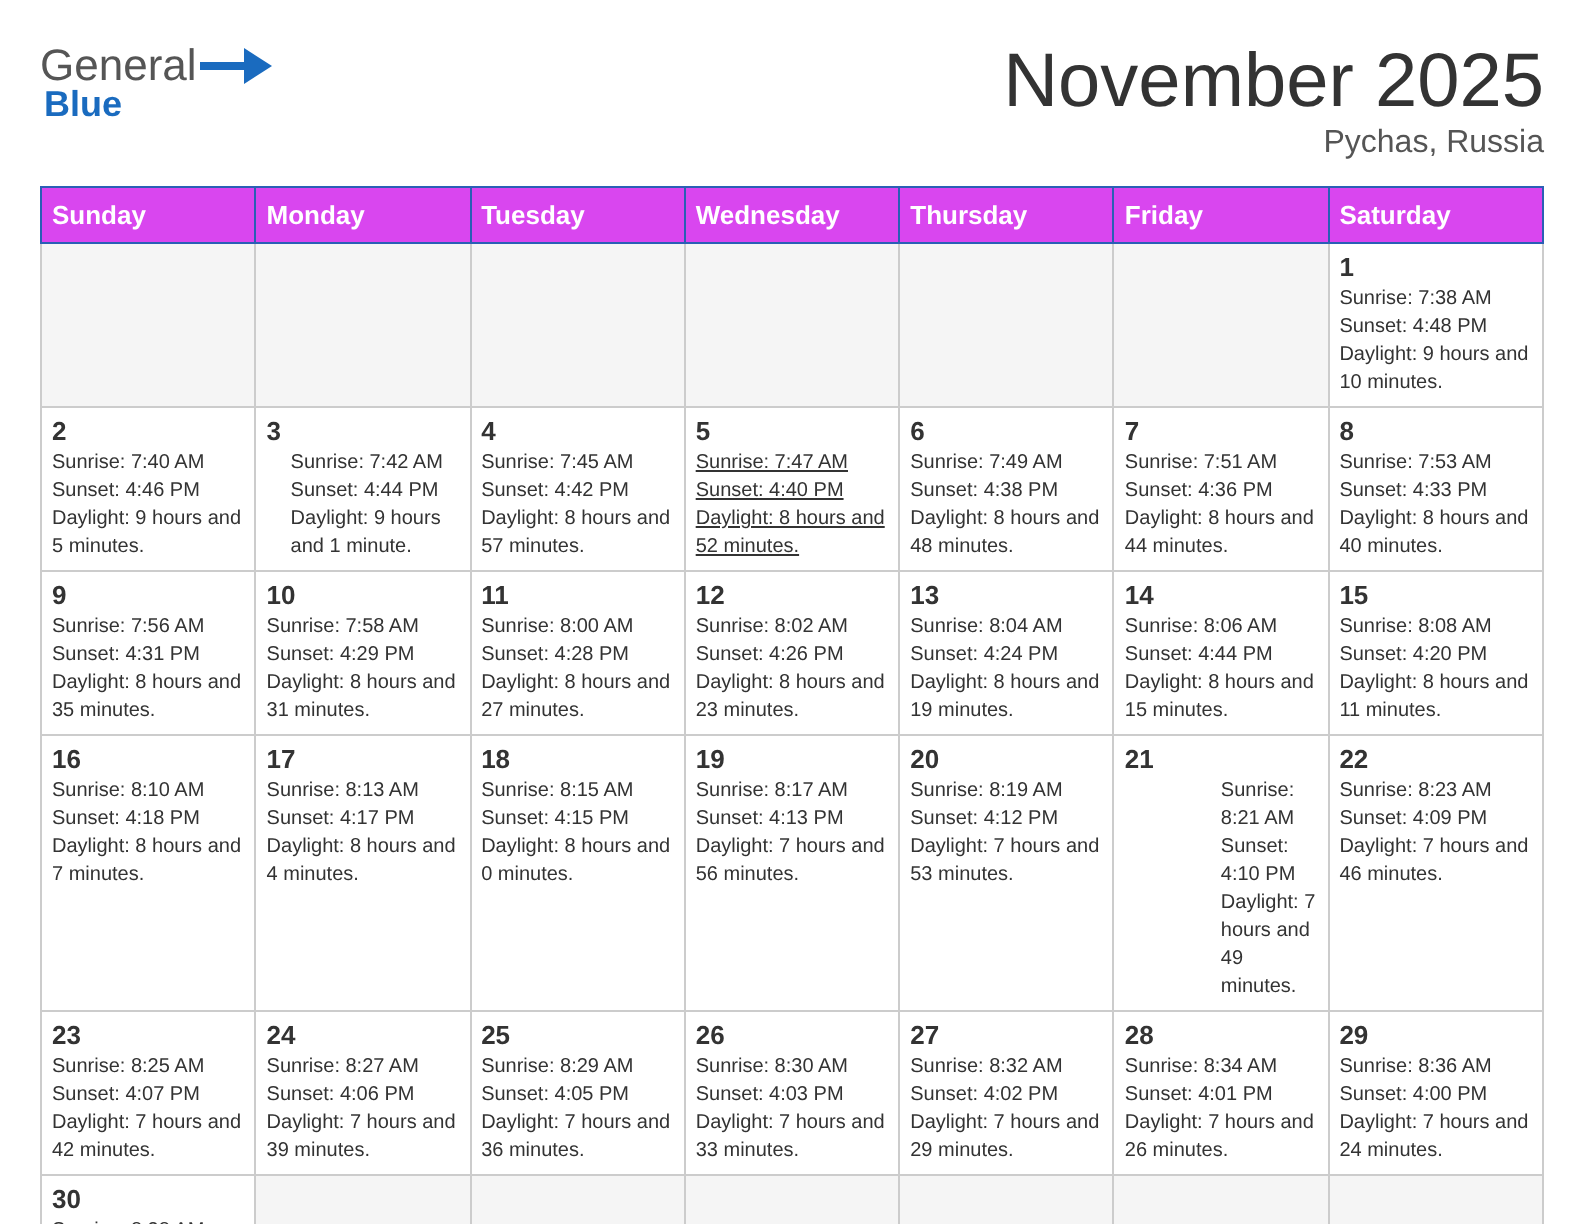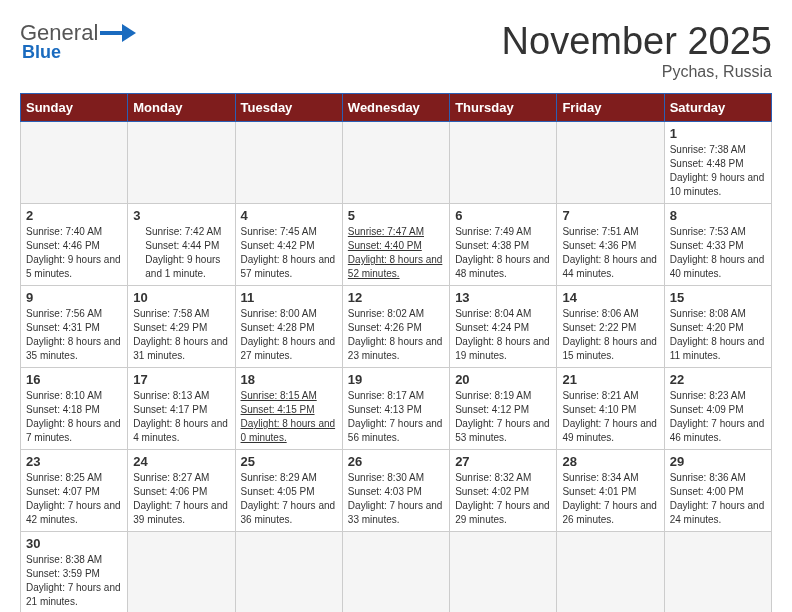--- a/index.html
+++ b/index.html
@@ -9,21 +9,21 @@
       width: 792px;
       min-height: 612px;
       padding: 20px;
     }
     .calendar {
       width: 100%;
       border-collapse: collapse;
       border: 1px solid #ccc;
     }
     .calendar th {
-      background: #7f1d1d;
+      background: #d946ef;
       color: #fff;
       font-size: 13px;
       font-weight: bold;
       padding: 6px 5px;
       text-align: left;
       border: 1px solid #2a5fb5;
     }
     .calendar td {
       vertical-align: top;
       border: 1px solid #ccc;
@@ -167,21 +167,21 @@
         </td>
         <td>
           <span class="day-number">13</span>
           <div class="day-info" style="white-space: pre-line;">Sunrise: 8:04 AM
 Sunset: 4:24 PM
 Daylight: 8 hours and 19 minutes.</div>
         </td>
         <td>
           <span class="day-number">14</span>
           <div class="day-info" style="white-space: pre-line;">Sunrise: 8:06 AM
-Sunset: 2:22 PM
+Sunset: 4:44 PM
 Daylight: 8 hours and 15 minutes.</div>
         </td>
         <td>
           <span class="day-number">15</span>
           <div class="day-info" style="white-space: pre-line;">Sunrise: 8:08 AM
 Sunset: 4:20 PM
 Daylight: 8 hours and 11 minutes.</div>
         </td>
       </tr>
       <tr>
@@ -192,39 +192,39 @@
 Daylight: 8 hours and 7 minutes.</div>
         </td>
         <td>
           <span class="day-number">17</span>
           <div class="day-info" style="white-space: pre-line;">Sunrise: 8:13 AM
 Sunset: 4:17 PM
 Daylight: 8 hours and 4 minutes.</div>
         </td>
         <td>
           <span class="day-number">18</span>
-          <div class="day-info" style="white-space: pre-line; text-decoration: underline;">Sunrise: 8:15 AM
+          <div class="day-info" style="white-space: pre-line;">Sunrise: 8:15 AM
 Sunset: 4:15 PM
 Daylight: 8 hours and 0 minutes.</div>
         </td>
         <td>
           <span class="day-number">19</span>
           <div class="day-info" style="white-space: pre-line;">Sunrise: 8:17 AM
 Sunset: 4:13 PM
 Daylight: 7 hours and 56 minutes.</div>
         </td>
         <td>
           <span class="day-number">20</span>
           <div class="day-info" style="white-space: pre-line;">Sunrise: 8:19 AM
 Sunset: 4:12 PM
 Daylight: 7 hours and 53 minutes.</div>
         </td>
         <td>
           <span class="day-number">21</span>
-          <div class="day-info" style="white-space: pre-line;">Sunrise: 8:21 AM
+          <div class="day-info" style="white-space: pre-line; margin-left: 48px;">Sunrise: 8:21 AM
 Sunset: 4:10 PM
 Daylight: 7 hours and 49 minutes.</div>
         </td>
         <td>
           <span class="day-number">22</span>
           <div class="day-info" style="white-space: pre-line;">Sunrise: 8:23 AM
 Sunset: 4:09 PM
 Daylight: 7 hours and 46 minutes.</div>
         </td>
       </tr>

